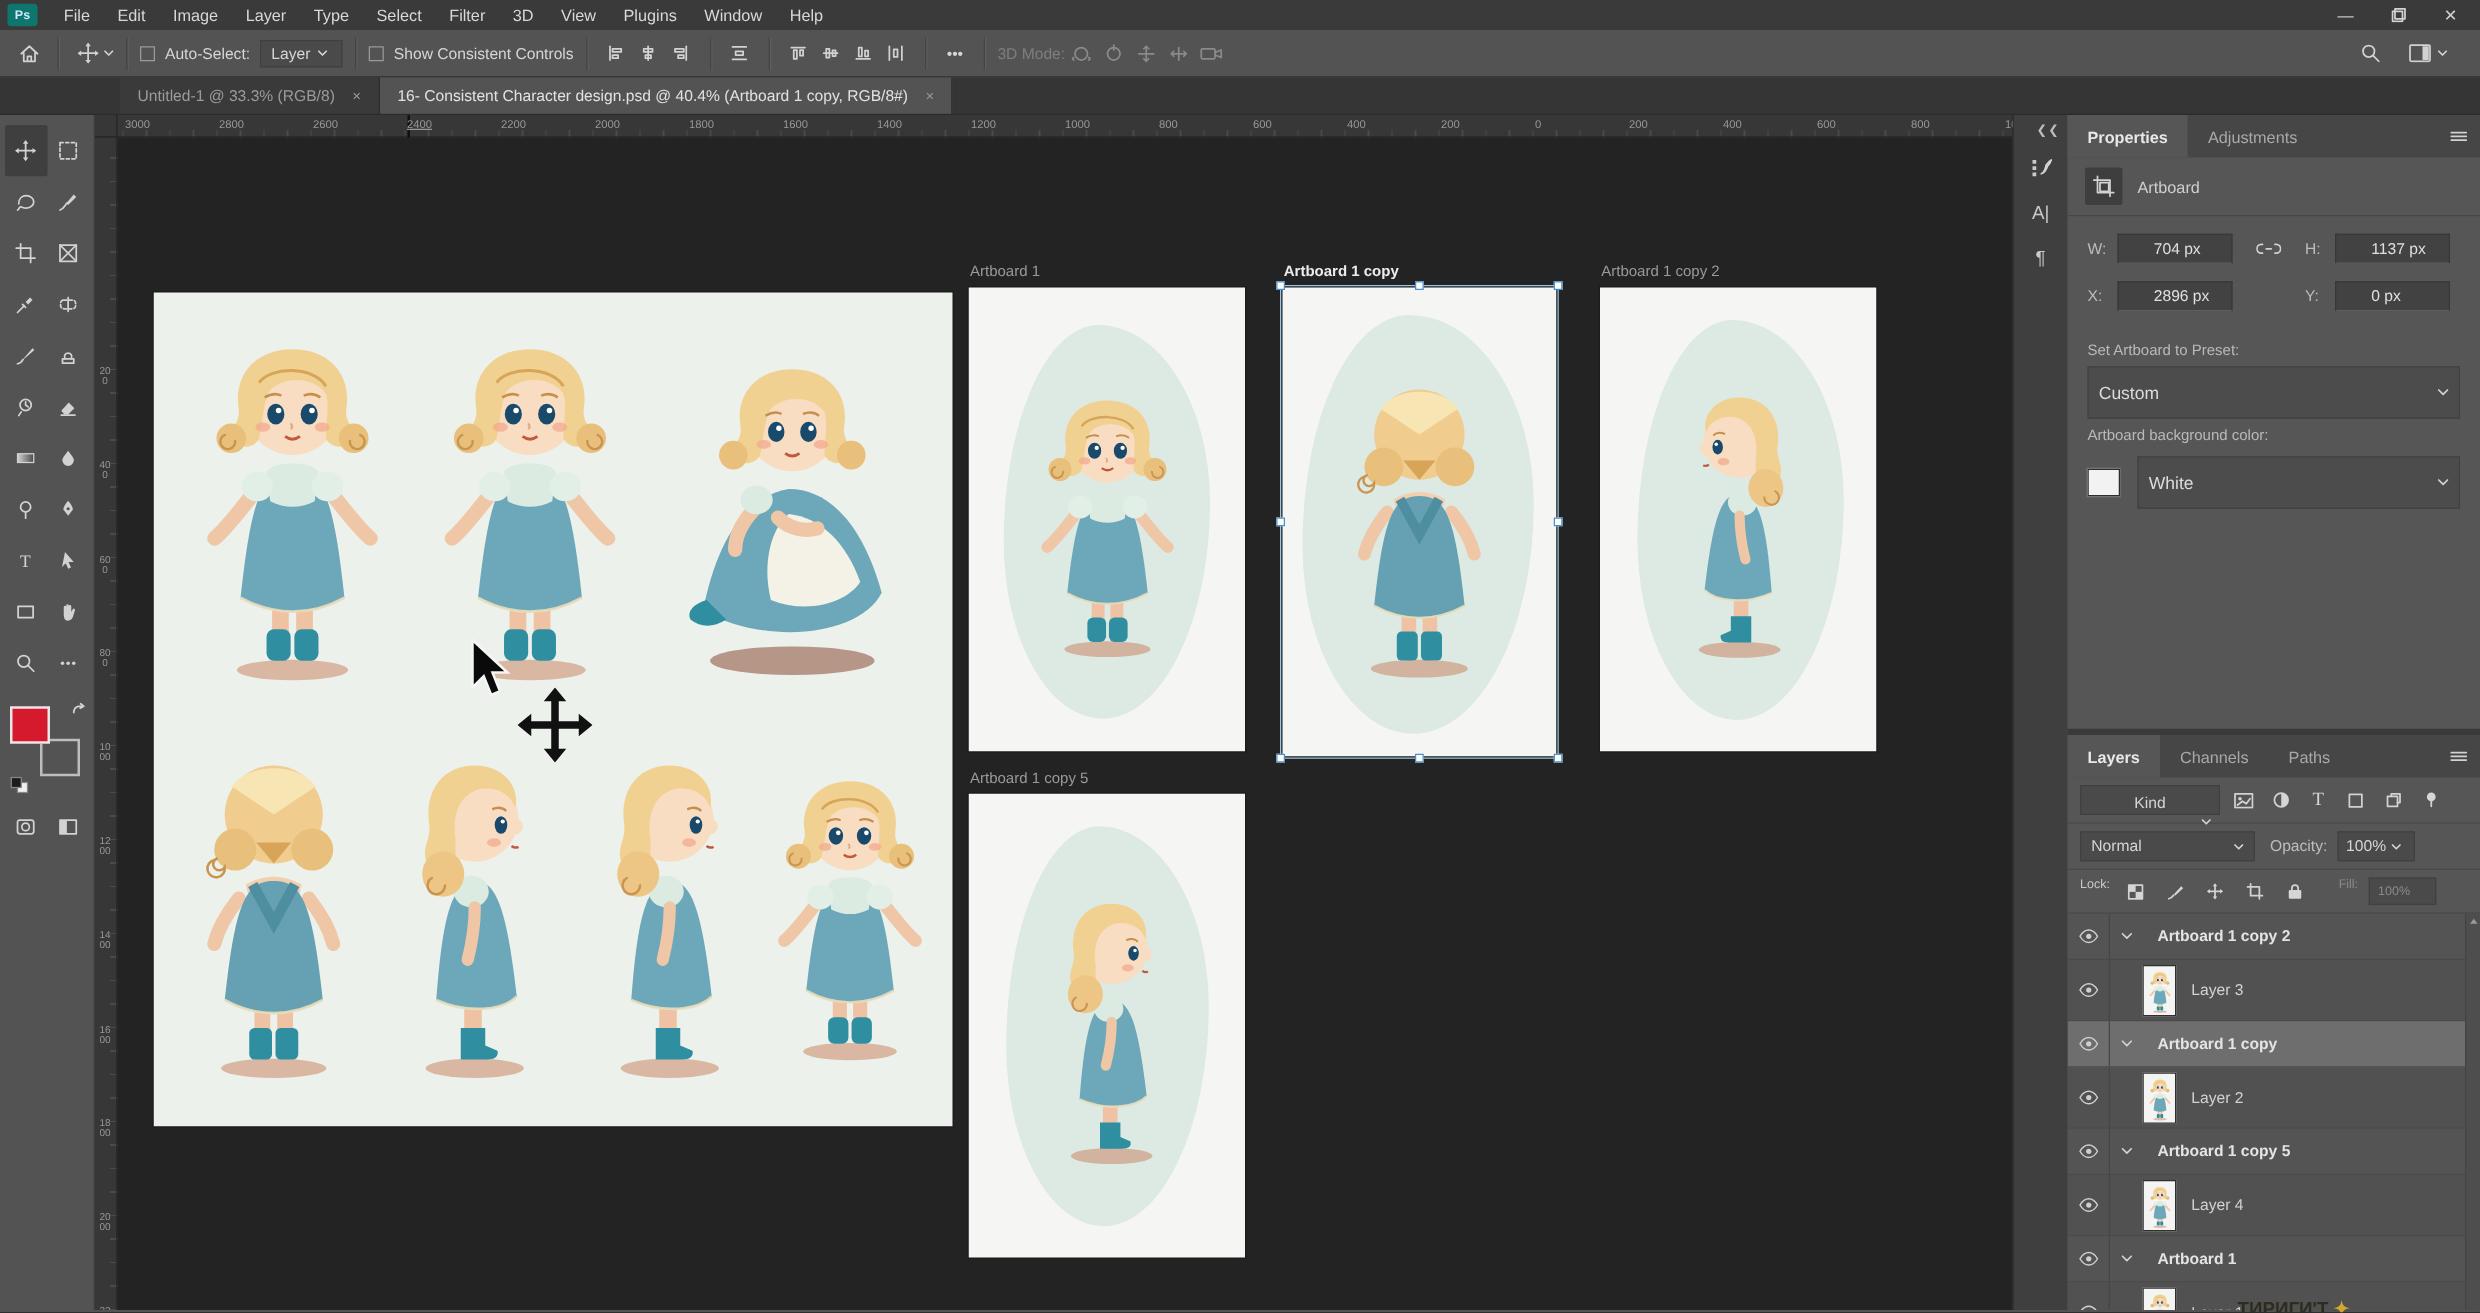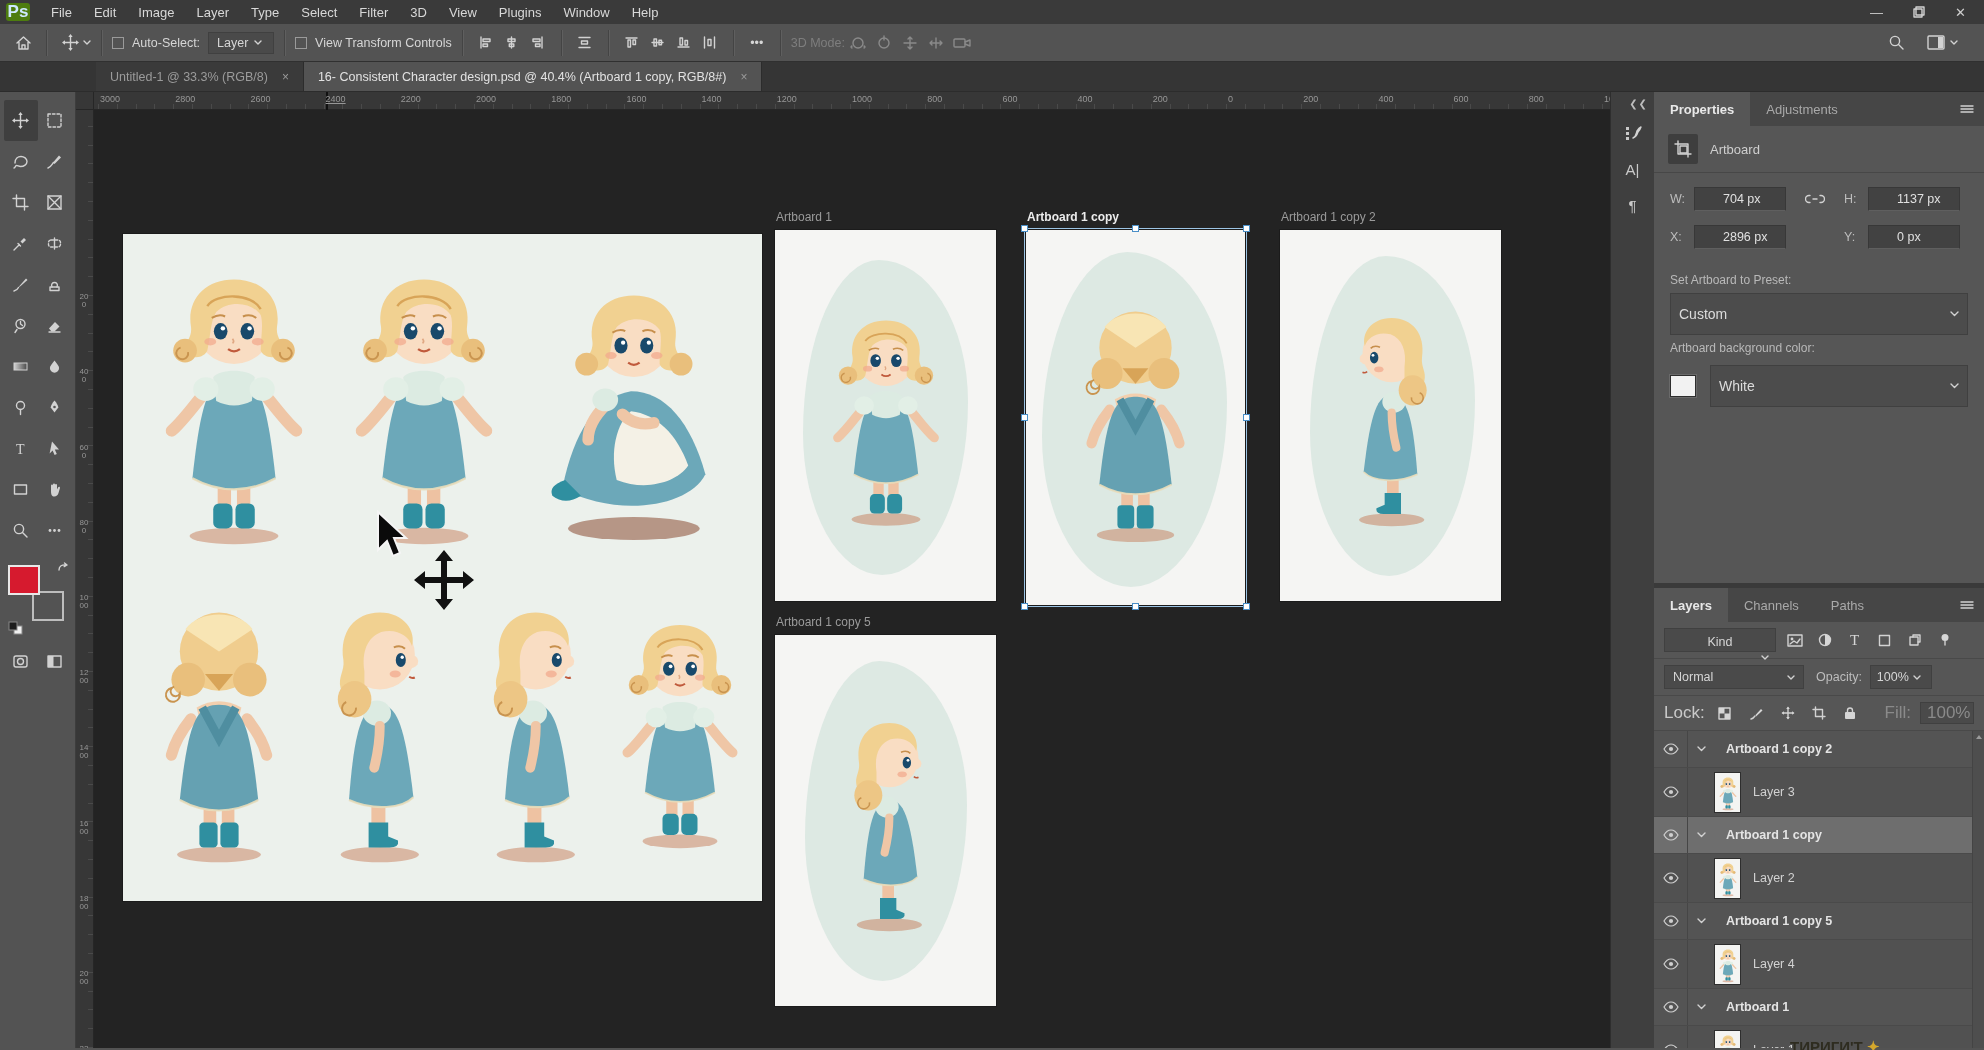--- a/index.html
+++ b/index.html
@@ -5,22 +5,22 @@
   html,body{margin:0;padding:0;background:#222;}
   *{box-sizing:border-box;}
   #app{position:relative;width:1984px;height:1050px;overflow:hidden;
        font-family:"Liberation Sans",sans-serif;background:#535353;color:#d6d6d6;
        -webkit-font-smoothing:antialiased;}
   svg{display:block;}
   .ic{stroke:#d2d2d2;fill:none;stroke-width:1.4;stroke-linecap:round;stroke-linejoin:round;}
   .ic.dim{stroke:#8a8a8a;}
   
   .menubar{height:24px;background:#3a3a3a;display:flex;align-items:center;font-size:13px;color:#d8d8d8;}
-  .ps-logo{width:24px;height:18px;margin:0 10px 0 6px;border-radius:3px;background:#4d7c0f;color:#cfe9ff;
-           font-size:17px;font-weight:bold;display:flex;align-items:center;justify-content:center;}
+  .ps-logo{width:24px;height:18px;margin:0 10px 0 6px;border-radius:3px;background:#0f766e;color:#cfe9ff;
+           font-size:10px;font-weight:bold;display:flex;align-items:center;justify-content:center;}
   .menus{display:flex;align-items:center;}
   .menu-item{padding:0 11px;cursor:default;}
   .win-controls{margin-left:auto;display:flex;align-items:center;gap:30px;padding-right:18px;color:#cfcfcf;}
   
   .optionsbar{height:38px;background:#535353;border-bottom:1px solid #303030;display:flex;align-items:center;
               font-size:12.5px;color:#d6d6d6;padding-left:10px;}
   .ob-sep{width:1px;height:26px;background:#444;margin:0 10px;box-shadow:1px 0 0 #5f5f5f;}
   .ob-group{display:flex;align-items:center;gap:8px;}
   .checkbox{width:12px;height:12px;border:1px solid #9a9a9a;background:transparent;display:inline-block;}
   .mini-select{display:flex;align-items:center;gap:6px;background:#4a4a4a;border:1px solid #404040;
@@ -99,21 +99,21 @@
   .layers{flex:1;display:flex;flex-direction:column;overflow:hidden;}
   .lfilter{display:flex;align-items:center;gap:7px;padding:6px 10px;border-bottom:1px solid #494949;}
   .kind-select{display:flex;align-items:center;gap:6px;background:#4a4a4a;border:1px solid #404040;height:24px;
                padding:0 6px;width:112px;font-size:12.5px;flex-direction:column;}
   .kind-select .chev{margin-left:auto;}
   .fbtn{width:23px;height:22px;display:flex;align-items:center;justify-content:center;color:#d6d6d6;font-size:13px;}
   .lblend{display:flex;align-items:center;gap:8px;padding:6px 10px;border-bottom:1px solid #494949;font-size:12.5px;}
   .blend-select{display:flex;align-items:center;background:#4a4a4a;border:1px solid #404040;height:24px;width:140px;padding:0 8px;}
   .blend-select .chev{margin-left:auto;}
   .op-field{display:flex;align-items:center;background:#4a4a4a;border:1px solid #404040;height:24px;width:62px;padding:0 6px;gap:4px;}
-  .llock{display:flex;align-items:center;gap:9px;padding:6px 10px;border-bottom:1px solid #494949;font-size:17px;color:#c9c9c9;}
+  .llock{display:flex;gap:9px;padding:6px 10px;border-bottom:1px solid #494949;font-size:10px;color:#c9c9c9;}
   .fill-dim{color:#8a8a8a;}
   .fill-field{background:#4a4a4a;border:1px solid #404040;height:22px;width:54px;display:flex;align-items:center;padding:0 6px;color:#8a8a8a;}
   .lrows{flex:1;position:relative;overflow:hidden;}
   .lrow{display:flex;align-items:center;border-bottom:1px solid #4a4a4a;position:relative;}
   .lrow.group{height:37px;background:#545454;}
   .lrow.group.selected{background:#6e6e6e;}
   .lrow.layer{height:49px;background:#515151;}
   .eyecell{width:34px;align-self:stretch;display:flex;align-items:center;justify-content:center;border-right:1px solid #464646;}
   .chev-cell{width:26px;display:flex;align-items:center;justify-content:center;}
   .lthumb{width:27px;height:41px;background:#f4f4f2;border:1px solid #2e2e2e;margin-left:26px;display:flex;align-items:flex-end;justify-content:center;overflow:hidden;}
@@ -281,21 +281,21 @@
       <span class="mini-select">
         <span>Layer</span>
         <svg width="8" height="5" class="chev">
             <polyline points="1,1 4,4 7,1" class="ic"></polyline>
           </svg>
       </span>
     </span>
     <span class="ob-sep"></span>
     <span class="ob-group">
       <span class="checkbox"></span>
-      <span>View Transform Controls</span>
+      <span>Show Consistent Controls</span>
     </span>
     <span class="ob-sep"></span>
     <span class="ob-icon">
         <svg width="15" height="15">
           <path class="ic" d="M3 2v11"></path>
           <rect class="ic" x="5" y="4" width="7" height="2.5"></rect>
           <rect class="ic" x="5" y="9" width="4.5" height="2.5"></rect>
         </svg>
       </span>
     <span class="ob-icon">

